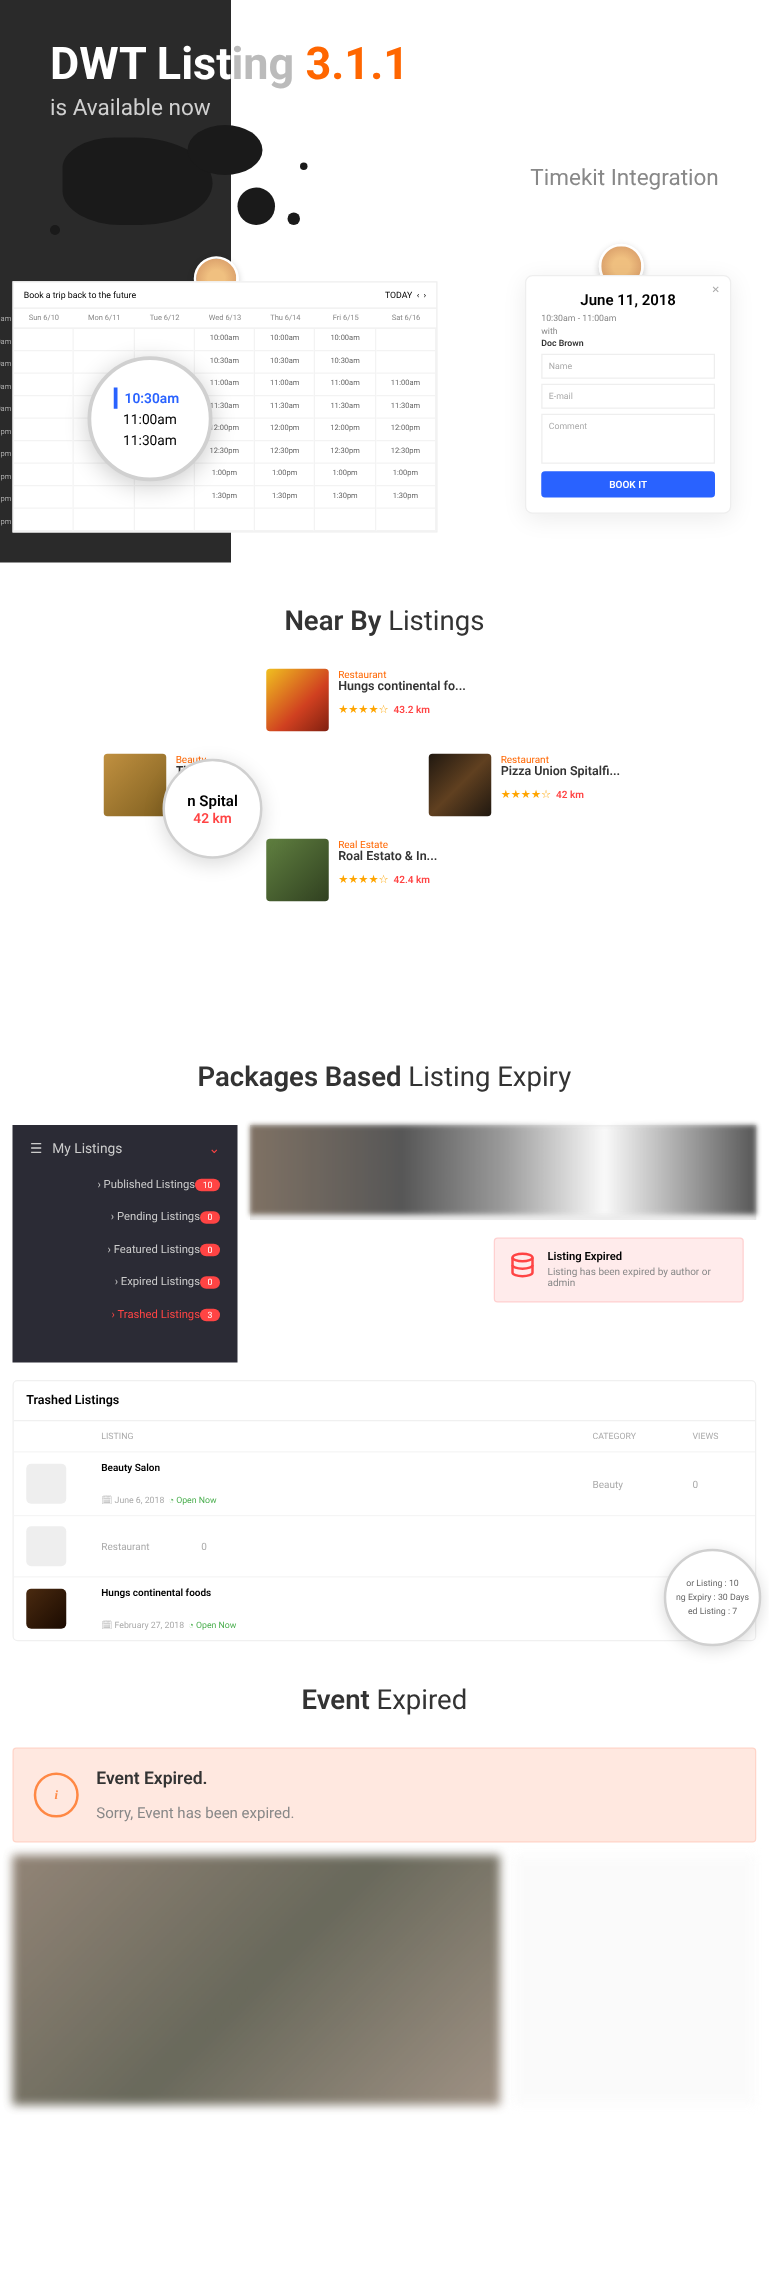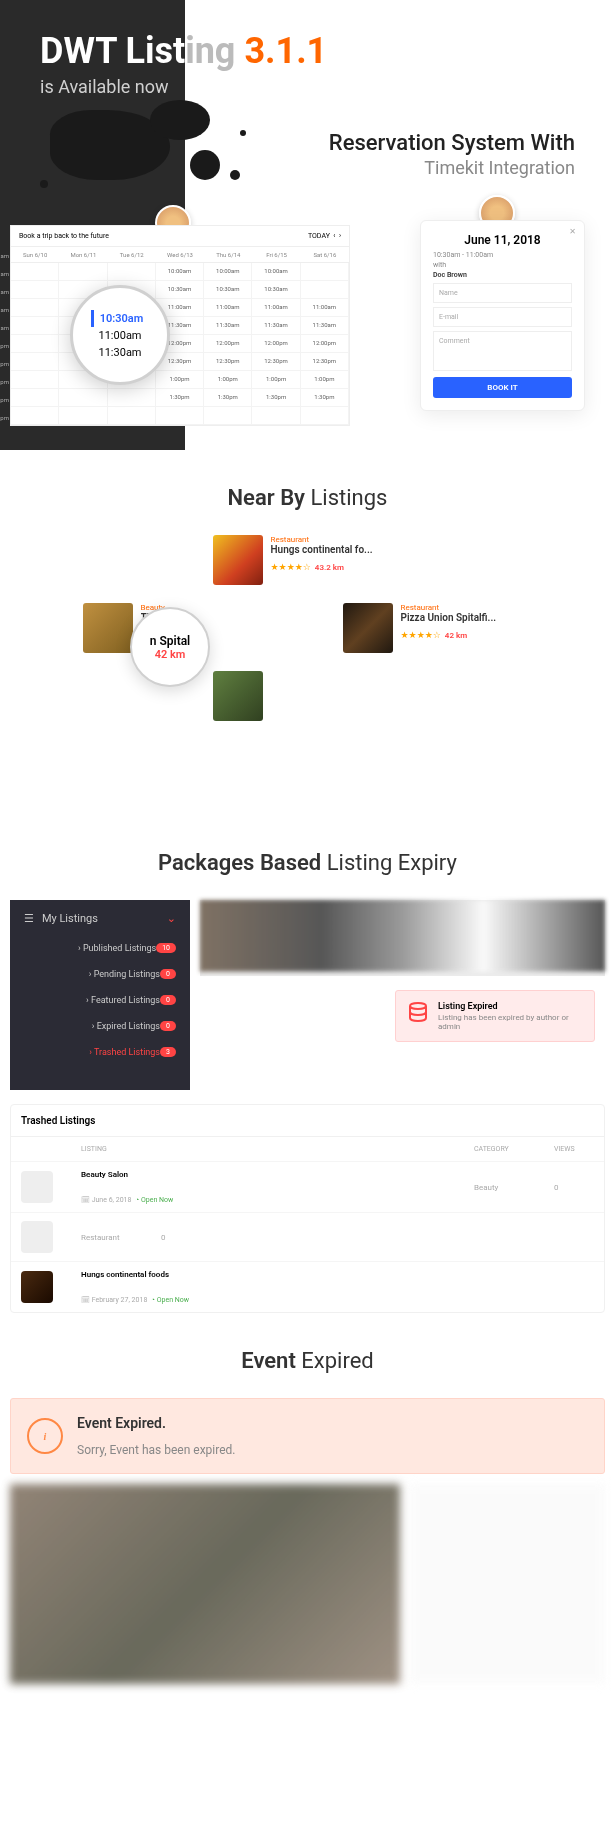--- a/index.html
+++ b/index.html
@@ -103,21 +103,20 @@
   <div class="paint">
     <div class="blob" style="top:10px;left:20px;width:120px;height:70px;border-radius:40% 60% 55% 45%"></div>
     <div class="blob" style="top:0;left:120px;width:60px;height:40px"></div>
     <div class="blob" style="top:50px;left:160px;width:30px;height:30px"></div>
     <div class="blob" style="top:70px;left:200px;width:10px;height:10px"></div>
     <div class="blob" style="top:30px;left:210px;width:6px;height:6px"></div>
     <div class="blob" style="top:80px;left:10px;width:8px;height:8px"></div>
   </div>
 
   <div class="hero-right">
-    <div class="l1">Reservation System With</div>
     <div class="l2">Timekit Integration</div>
   </div>
 
   <div class="avatar av1"></div>
   <div class="avatar av2"></div>
 
   <div class="calendar">
     <div class="cal-hdr">
       <span>Book a trip back to the future</span>
       <span><span>TODAY</span>&nbsp;&nbsp;‹&nbsp;&nbsp;›</span>
@@ -269,20 +268,26 @@
       <div class="card-body">
         <div class="card-cat">Restaurant</div>
         <div class="card-title">Pizza Union Spitalfi...</div>
         <span class="stars">★★★★☆</span>
         <span class="dist">42 km</span>
       </div>
     </div>
   </div>
   <div class="card">
     <div class="card-img food4"></div>
+    <div class="card-body">
+      <div class="card-cat">Real Estate</div>
+      <div class="card-title">Roal Estato &amp; In...</div>
+      <span class="stars">★★★★☆</span>
+      <span class="dist">42.4 km</span>
+    </div>
   </div>
   <div class="zoom2">
     <div class="t">n Spital</div>
     <div class="d">42 km</div>
   </div>
 </div>
 
 <div class="section-title"><b>Packages Based</b> <span>Listing Expiry</span></div>
 <div class="pkg-sec">
   <div class="sidebar">
@@ -355,20 +360,25 @@
   </div>
   <div class="trow">
     <div class="thumb dark"></div>
     <div class="info">
       <div style="font-weight:600">Hungs continental foods</div>
       <div class="meta"><span>🗓</span> <span>February 27, 2018</span>&nbsp;&nbsp;<span class="open">◔ <span>Open Now</span></span></div>
     </div>
     <div class="cat"></div>
     <div class="views"></div>
   </div>
+  <div class="zoom3">
+    <div>or Listing : 10</div>
+    <div>ng Expiry : 30 Days</div>
+    <div>ed Listing : 7</div>
+  </div>
 </div>
 
 <div class="section-title"><b>Event</b> <span>Expired</span></div>
 <div class="event-exp">
   <div class="event-notice">
     <div class="info-circ">i</div>
     <div class="txt">
       <div class="t1">Event Expired.</div>
       <div class="t2">Sorry, Event has been expired.</div>
     </div>

